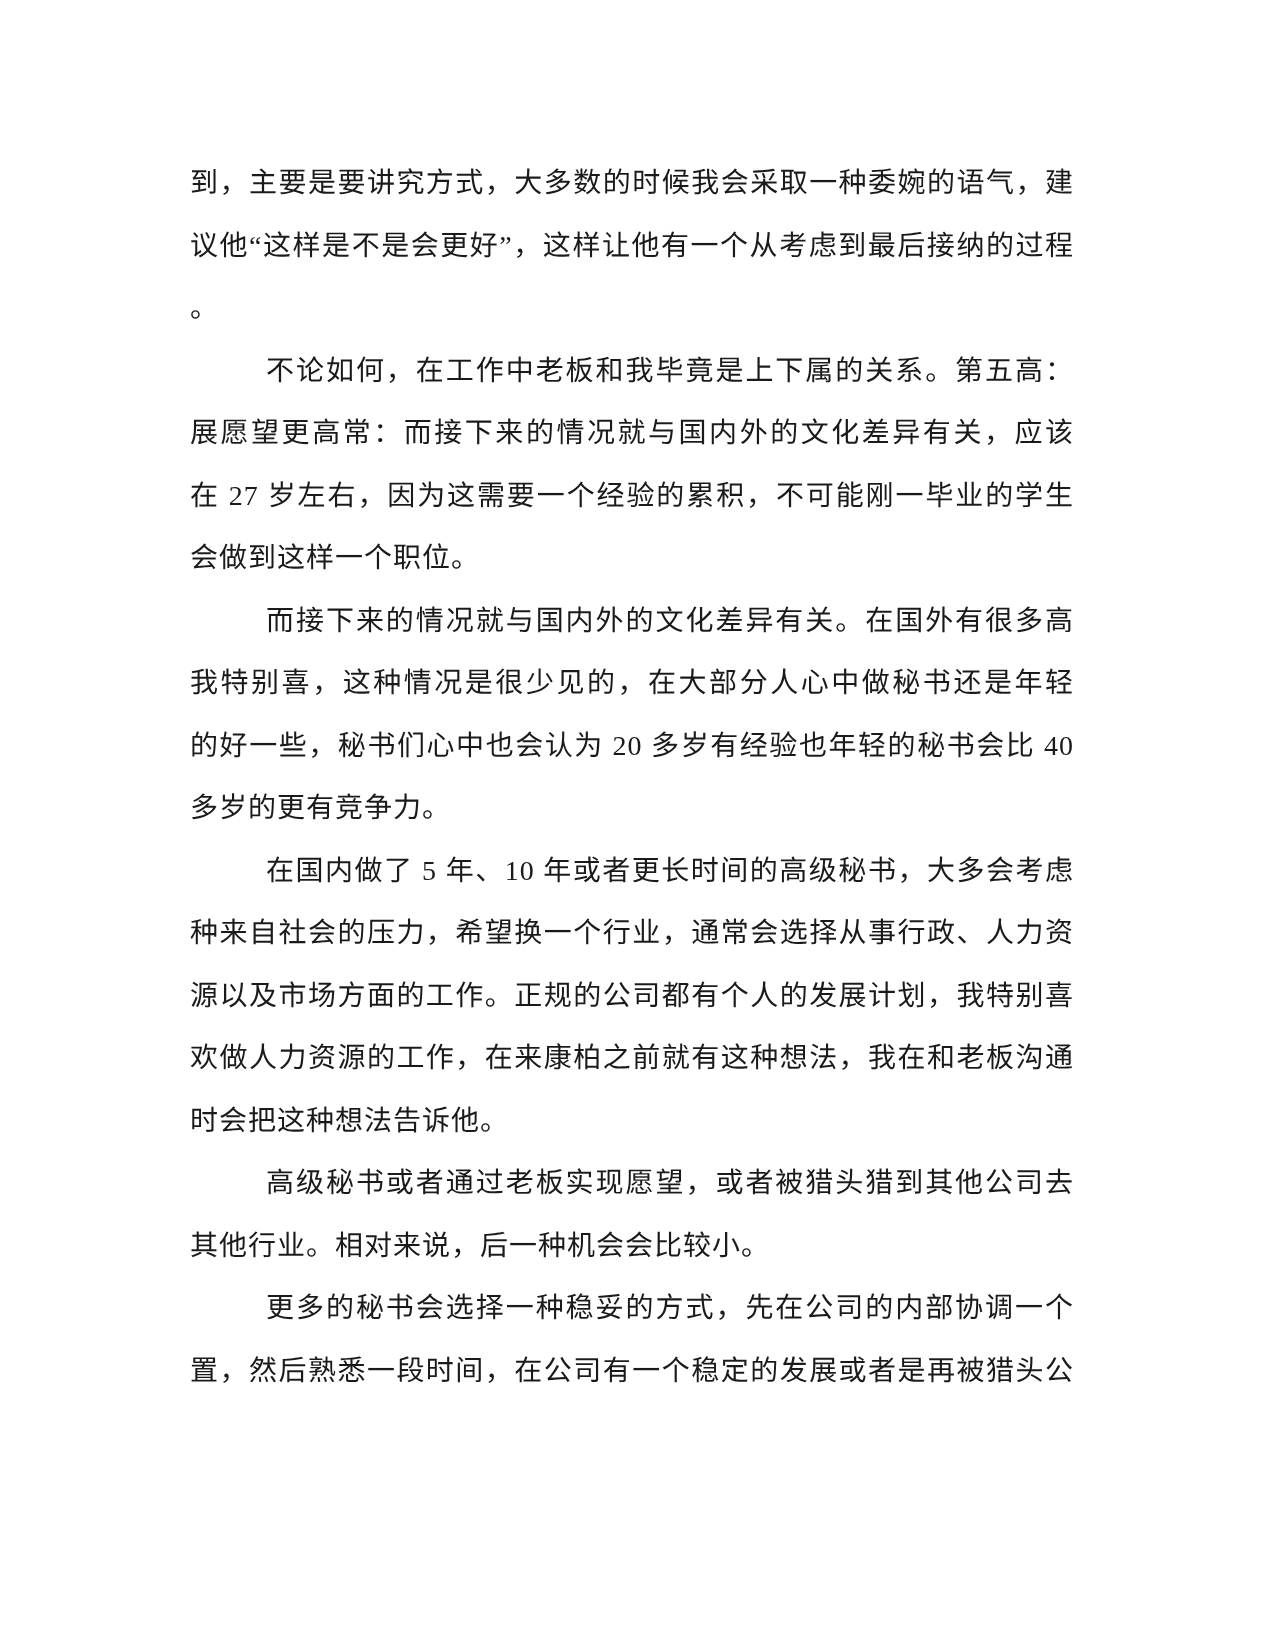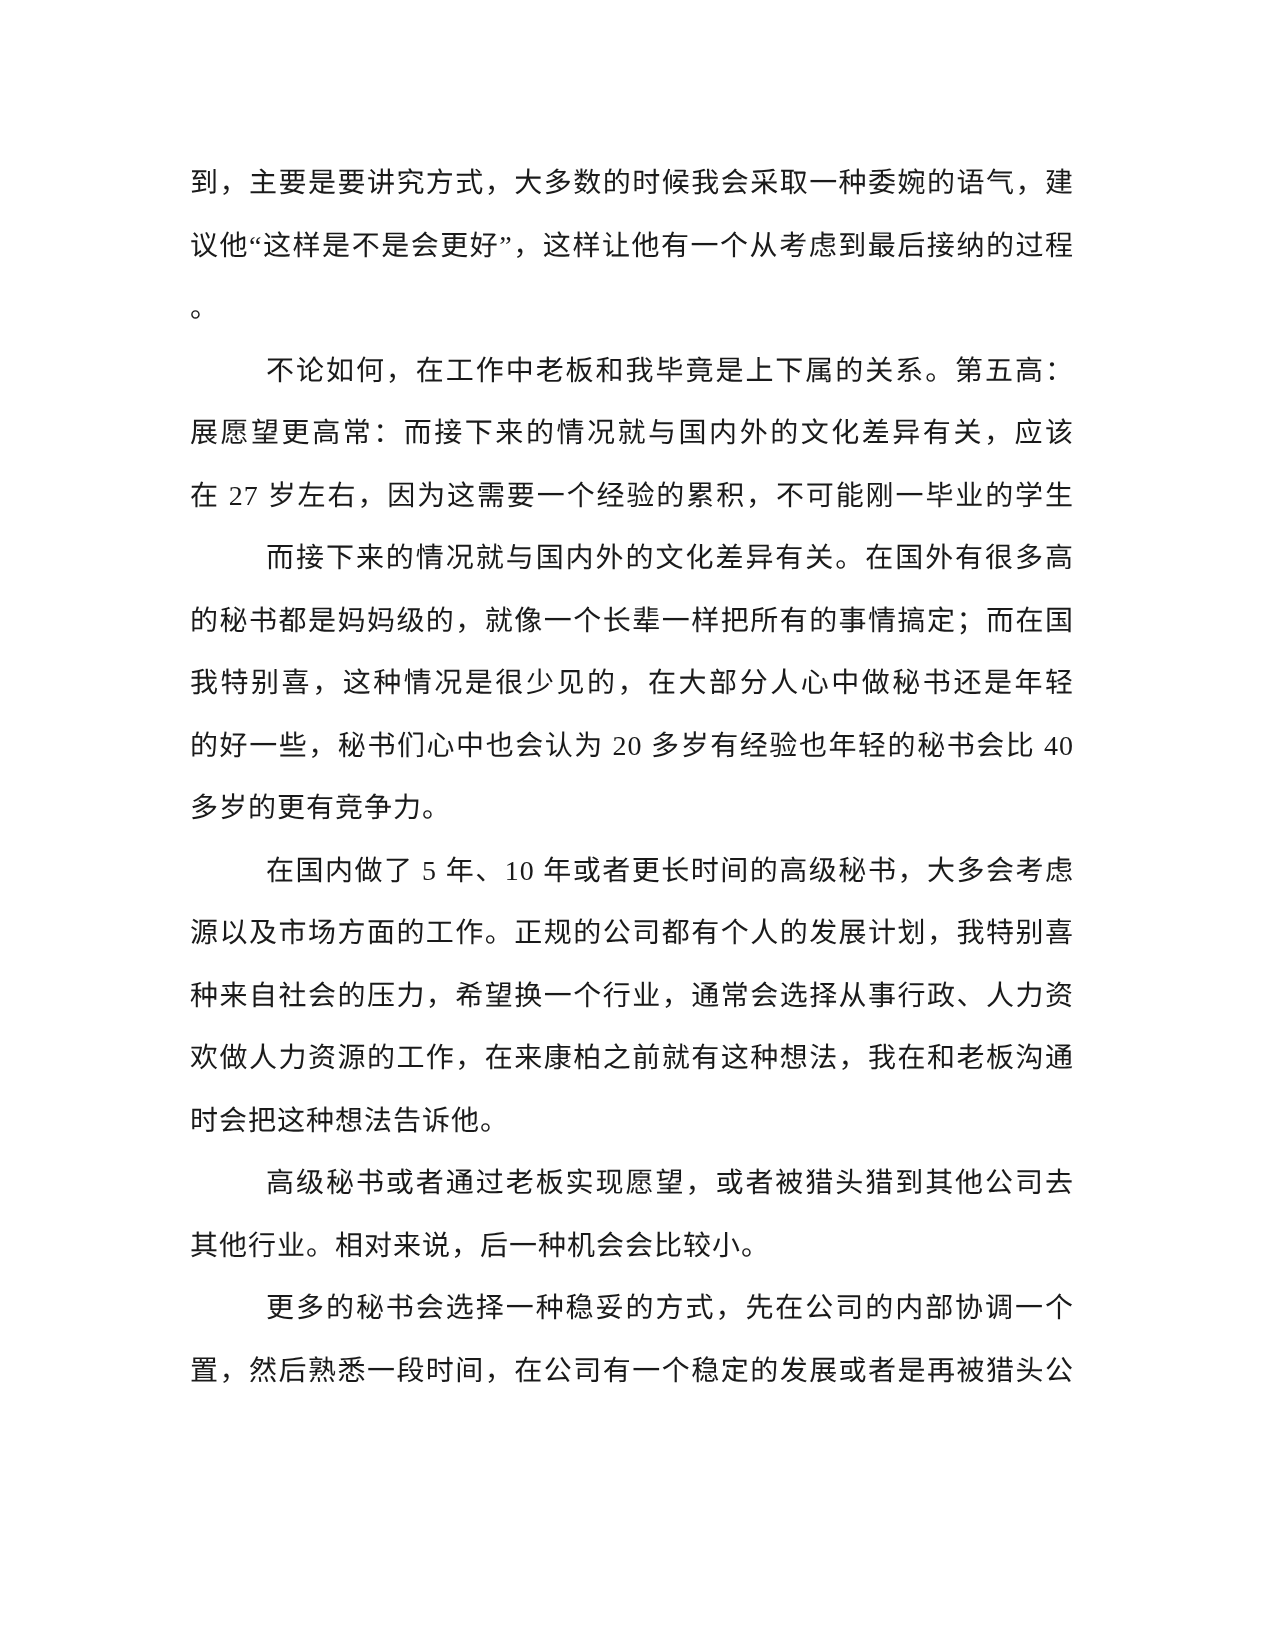--- a/index.html
+++ b/index.html
@@ -44,28 +44,28 @@
 <body>
 
 <div class="page">
   <div class="text-block">
       <div class="line justify">到，主要是要讲究方式，大多数的时候我会采取一种委婉的语气，建</div>
       <div class="line justify">议他“这样是不是会更好”，这样让他有一个从考虑到最后接纳的过程</div>
       <div class="line">。</div>
       <div class="line indent justify">不论如何，在工作中老板和我毕竟是上下属的关系。第五高：发</div>
       <div class="line justify">展愿望更高常：而接下来的情况就与国内外的文化差异有关，应该</div>
       <div class="line justify">在 27 岁左右，因为这需要一个经验的累积，不可能刚一毕业的学生就</div>
+      <div class="line">会做到这样一个职位。</div>
       <div class="line indent justify">而接下来的情况就与国内外的文化差异有关。在国外有很多高层</div>
-      <div class="line justify">的秘书都是妈妈级的，就像一个长辈一样把所有的事情搞定；而在国</div>
       <div class="line justify">我特别喜，这种情况是很少见的，在大部分人心中做秘书还是年轻</div>
       <div class="line justify">的好一些，秘书们心中也会认为 20 多岁有经验也年轻的秘书会比 40</div>
       <div class="line">多岁的更有竞争力。</div>
       <div class="line indent justify">在国内做了 5 年、10 年或者更长时间的高级秘书，大多会考虑这</div>
+      <div class="line justify">种来自社会的压力，希望换一个行业，通常会选择从事行政、人力资</div>
       <div class="line justify">源以及市场方面的工作。正规的公司都有个人的发展计划，我特别喜</div>
-      <div class="line justify">种来自社会的压力，希望换一个行业，通常会选择从事行政、人力资</div>
       <div class="line justify">欢做人力资源的工作，在来康柏之前就有这种想法，我在和老板沟通</div>
       <div class="line">时会把这种想法告诉他。</div>
       <div class="line indent justify">高级秘书或者通过老板实现愿望，或者被猎头猎到其他公司去做</div>
       <div class="line">其他行业。相对来说，后一种机会会比较小。</div>
       <div class="line indent justify">更多的秘书会选择一种稳妥的方式，先在公司的内部协调一个位</div>
       <div class="line justify">置，然后熟悉一段时间，在公司有一个稳定的发展或者是再被猎头公</div>
     </div>
 </div>
 
 </body></html>

